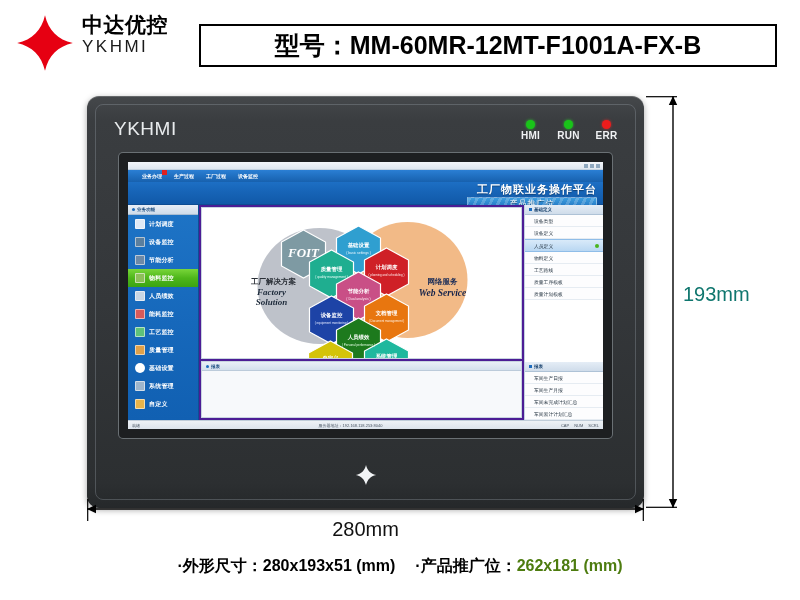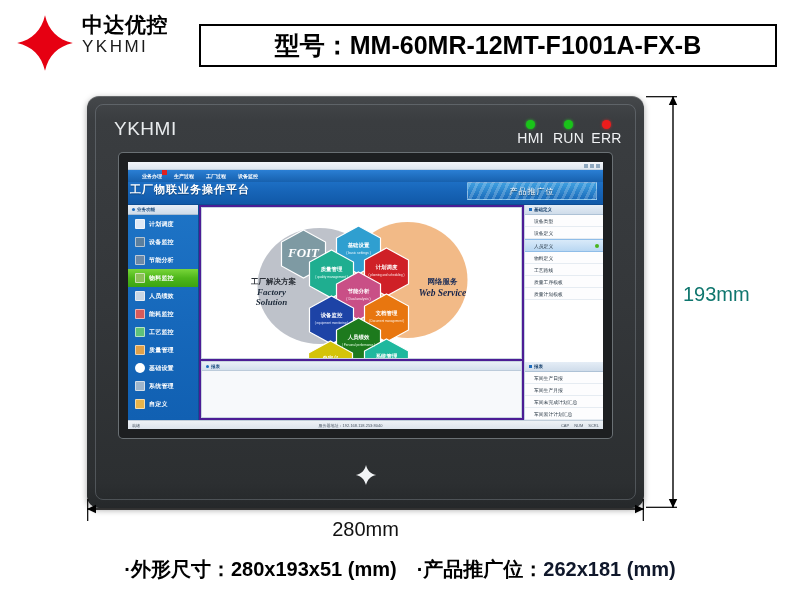--- a/index.html
+++ b/index.html
@@ -121,22 +121,22 @@
   }
   .led-dot {
     width: 9px;
     height: 9px;
     border-radius: 50%;
     margin-bottom: 2px;
   }
   .led-dot.green { background: #19c419; box-shadow: 0 0 3px rgba(40,230,40,0.8); }
   .led-dot.red   { background: #ed1c1c; box-shadow: 0 0 3px rgba(240,40,40,0.8); }
   .led-label {
-    font-size: 14px;
-    font-weight: normal;
+    font-size: 10px;
+    font-weight: bold;
     color: #f0f2f4;
     letter-spacing: 0.3px;
     line-height: 1;
   }
 
   
   .screen-well {
     position: absolute;
     left: 31px;
     top: 56px;
@@ -193,24 +193,25 @@
     position: absolute;
     right: -5px;
     top: -3px;
     width: 5px; height: 5px;
     background: #e02020;
   }
   .app-header {
     height: 22px;
     background: linear-gradient(180deg,#1d6fc4 0%,#1765b8 40%,#1159a8 100%);
     display: flex;
-    align-items: flex-start;
+    align-items: flex-end;
     justify-content: space-between;
     padding: 0 6px 0 2px;
     border-bottom: 1px solid #0d4c92;
+    flex-direction: column;
   }
   .app-header-title {
     font-size: 11px;
     font-weight: bold;
     color: #ffffff;
     letter-spacing: 1px;
     text-shadow: 0 1px 1px rgba(0,0,0,0.35);
   }
   .promo-banner {
     width: 128px;
@@ -450,25 +451,25 @@
   
   .caption {
     position: absolute;
     left: 0;
     top: 556px;
     width: 800px;
     display: flex;
     align-items: center;
     justify-content: center;
     gap: 20px;
-    font-size: 20px;
+    font-size: 16px;
     font-weight: bold;
   }
   .caption-part { white-space: nowrap; color: #000; }
-  .caption-accent { color: #0f172a; }
+  .caption-accent { color: #4d7c0f; }
 </style>
 </head>
 <body>
 
 <div class="brand-block">
   <svg class="brand-mark" viewBox="0 0 100 100">
     <path d="M50 2 C56 28 72 44 98 50 C72 56 56 72 50 98 C44 72 28 56 2 50 C28 44 44 28 50 2 Z" fill="#e60012"></path>
   </svg>
   <div class="brand-text">
     <div class="brand-cn">中达优控</div>

